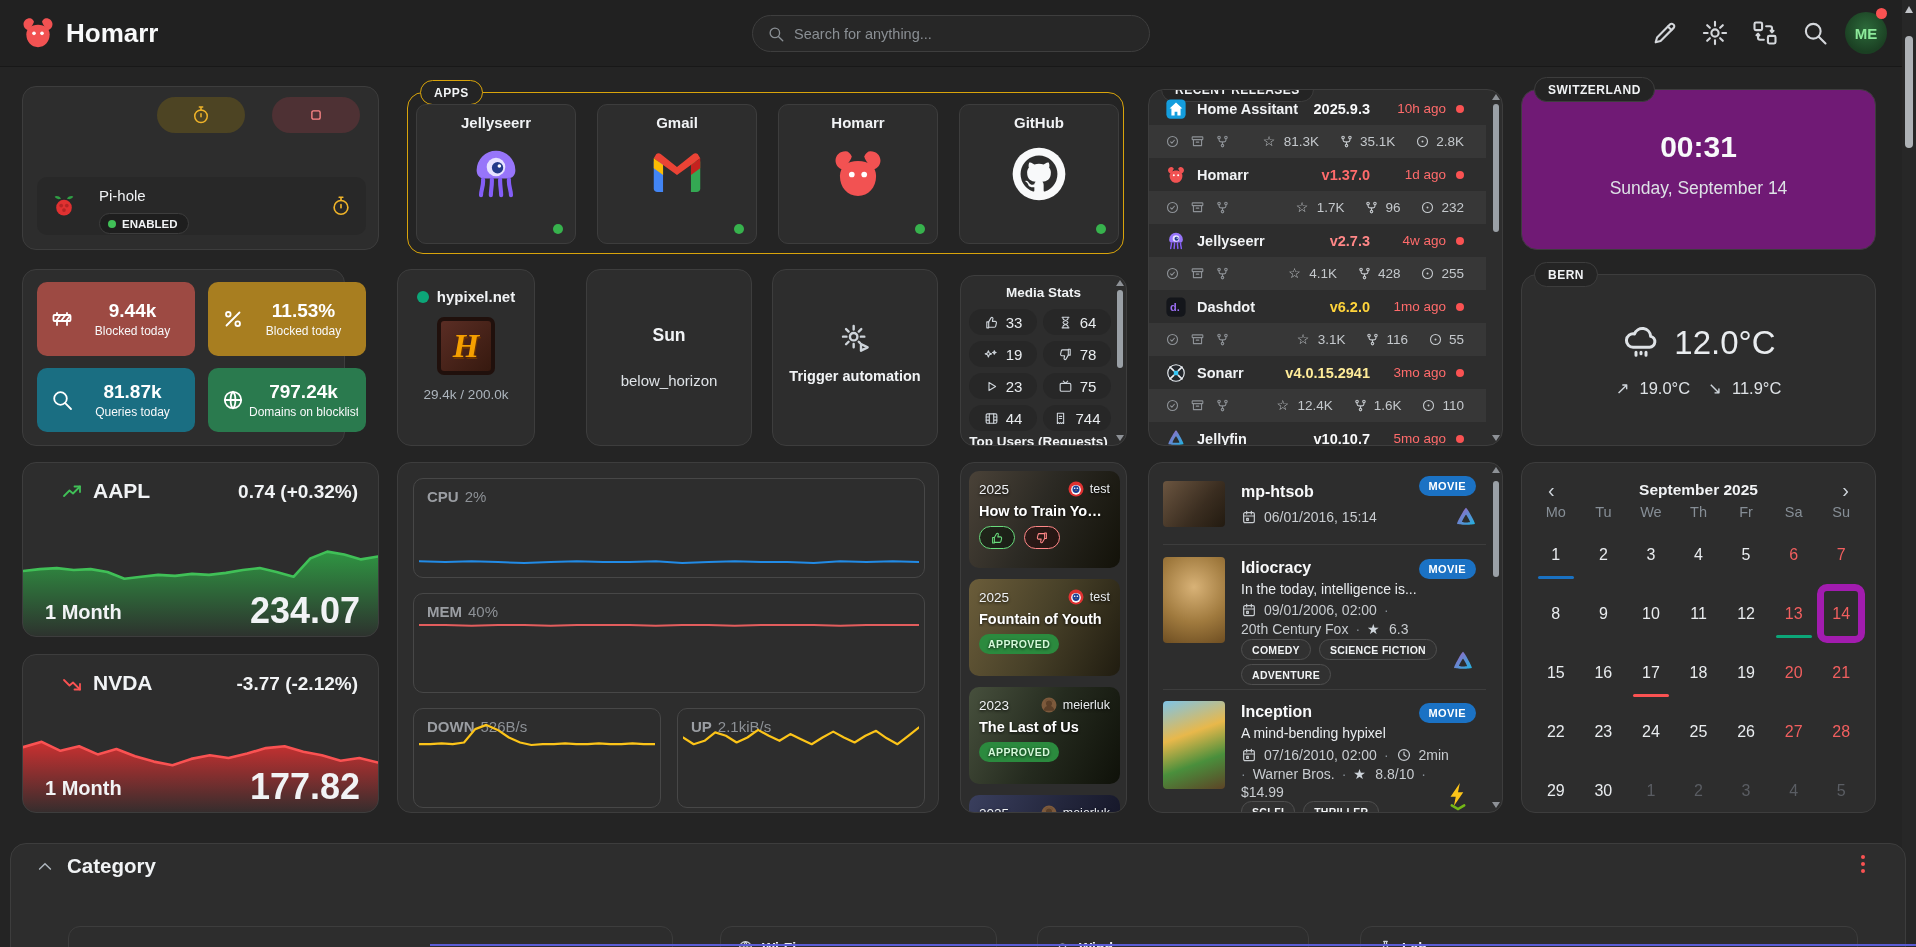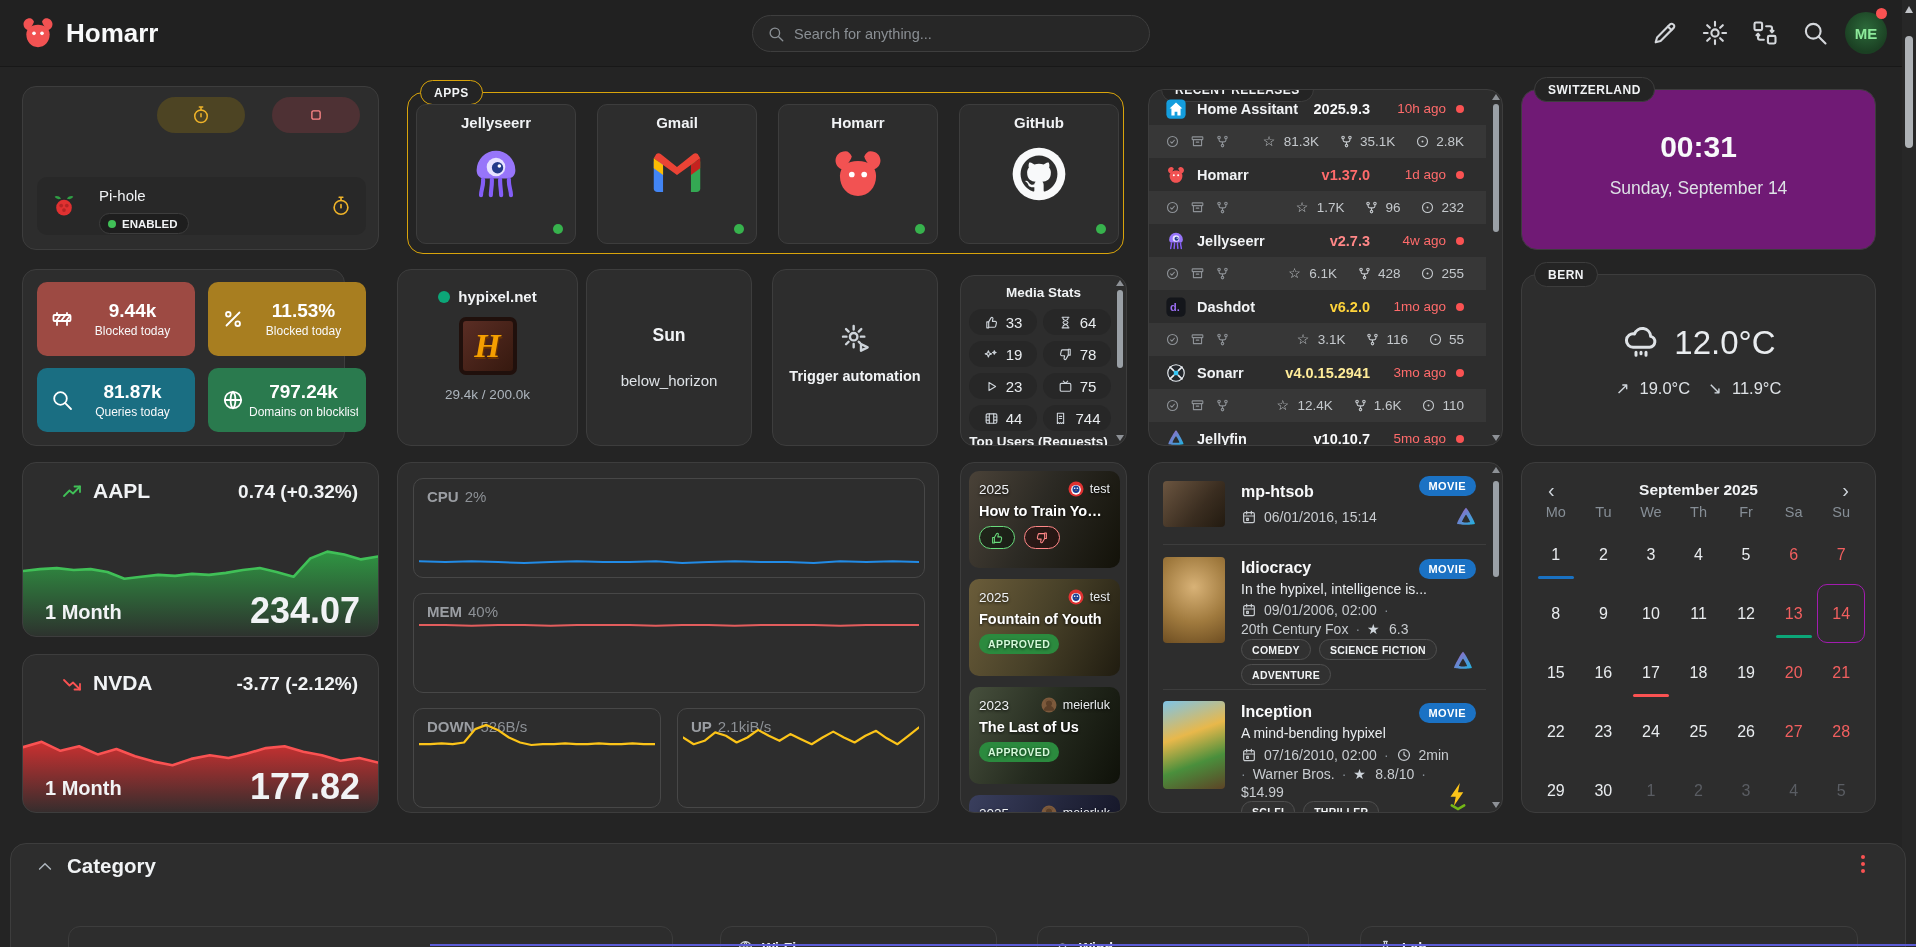--- a/index.html
+++ b/index.html
@@ -111,21 +111,21 @@
           display:flex; align-items:center; font-size:10.5px; font-weight:bold; color:#f1f3f5; letter-spacing:.3px; }
   .mdivider { position:absolute; left:14px; right:16px; height:1px; background:#3d3d3d; }
   .sep::before { content:"·"; color:#868e96; }
   
   #calgrid { position:absolute; left:10px; top:36px; width:333px; display:grid; grid-template-columns:repeat(7,1fr); }
   .cal-h { height:26px; display:flex; align-items:center; justify-content:center; color:#868e96; font-size:14.5px; }
   .cal-c { height:59px; position:relative; display:flex; align-items:center; justify-content:center;
            font-size:16px; color:#e9ecef; cursor:pointer; }
   .cal-c.we { color:#f25f5f; }
   .cal-c.out { color:#5a5d63; }
-  .cal-c.today { border:1px solid #a21caf; border-radius:10px; }
+  .cal-c.today { border:7px solid #a21caf; border-radius:10px; }
   .cal-c .u { position:absolute; bottom:5px; left:50%; transform:translateX(-50%); width:36px; height:3.5px; border-radius:2px; }
   .u-blue { background:#1971c2; } .u-teal { background:#0ca678; } .u-red { background:#fa5252; }
   
   .cattile { position:absolute; top:82px; height:120px; background:#2d2d2d; border:1px solid #3d3d3d; border-radius:12px;
              padding:12px 16px; cursor:pointer; }
   .cattile .cl { display:flex; align-items:center; gap:8px; font-size:14px; font-weight:bold; color:#e9ecef; }
   .dots3 { display:flex; flex-direction:column; gap:3px; cursor:pointer; }
   .dots3 span { width:4px; height:4px; border-radius:50%; background:#fa5252; }
   .ctr { text-align:center; }
 </style>
@@ -377,21 +377,21 @@
           <svg viewBox="0 0 24 24">
             <circle cx="12" cy="12" r="10.2" fill="#f8f9fa"></circle>
             <path fill="#2d2d2d" d="M12 4.8a7.2 7.2 0 0 0-2.3 14c.4.1.5-.2.5-.4v-1.3c-2 .4-2.4-1-2.4-1-.3-.8-.8-1-.8-1-.7-.5 0-.5 0-.5.7 0 1.1.8 1.1.8.7 1.1 1.7.8 2.1.6 0-.5.3-.8.5-1-1.6-.2-3.3-.8-3.3-3.6 0-.8.3-1.4.7-1.9-.1-.2-.3-.9.1-1.9 0 0 .6-.2 2 .7a6.9 6.9 0 0 1 3.6 0c1.4-.9 2-.7 2-.7.4 1 .2 1.7.1 1.9.4.5.7 1.1.7 1.9 0 2.8-1.7 3.4-3.3 3.6.3.2.5.7.5 1.4v2c0 .2.1.5.5.4a7.2 7.2 0 0 0-2.3-14z"></path>
           </svg>
         </span>
     <span class="adot"></span>
   </div>
     </div>
 </div>
 
-<div class="card" style="left:397px;top:269px;width:181px;height:177px;">
+<div class="card" style="left:397px;top:269px;width:138px;height:177px;">
   <div style="display:flex;align-items:center;justify-content:center;gap:8px;margin-top:18px;">
     <span style="width:12px;height:12px;border-radius:50%;background:#0ca678;"></span>
     <span style="font-size:15px;font-weight:bold;color:#f1f3f5;">hypixel.net</span>
   </div>
   <div style="margin-top:12px;">
       <div id="mcicon">
         <span>H</span>
       </div>
     </div>
   <div class="ctr" style="margin-top:12px;font-size:13.5px;color:#adb5bd;">29.4k / 200.0k</div>
@@ -654,21 +654,21 @@
           <svg class="ln" viewBox="0 0 24 24">
             <circle cx="6.5" cy="5.5" r="2"></circle>
             <circle cx="17.5" cy="5.5" r="2"></circle>
             <circle cx="12" cy="18.5" r="2"></circle>
             <path d="M6.5 7.5v2c0 1.7 1.3 3 3 3h5c1.7 0 3-1.3 3-3v-2M12 12.5v4"></path>
           </svg>
         </span>
     <span class="right">
       <span class="g">
             <span class="i" style="width:15px;height:15px;font-size:14px;line-height:15px;">☆</span>
-            <span>6.1K</span>
+            <span>4.1K</span>
           </span>
       <span class="g">
             <span class="i" style="width:15px;height:15px;">
               <svg class="ln" viewBox="0 0 24 24">
                 <circle cx="6.5" cy="5.5" r="2"></circle>
                 <circle cx="17.5" cy="5.5" r="2"></circle>
                 <circle cx="12" cy="18.5" r="2"></circle>
                 <path d="M6.5 7.5v2c0 1.7 1.3 3 3 3h5c1.7 0 3-1.3 3-3v-2M12 12.5v4"></path>
               </svg>
             </span>
@@ -1011,21 +1011,21 @@
         </defs>
         <path fill="url(#jfg)" d="M12 2.5c1 0 8.7 13.9 8.2 14.9-.6 1.2-15.8 1.2-16.4 0C3.3 16.4 11 2.5 12 2.5z"></path>
         <path fill="#2d2d2d" d="M12 9c.5 0 4 6.2 3.7 6.7-.3.6-7.1.6-7.4 0C8 15.2 11.5 9 12 9z"></path>
       </svg>
     </span>
   <div class="mdivider" style="top:81px;"></div>
 
   <div class="mthumb" style="top:94px;width:62px;height:86px;background:radial-gradient(circle at 50% 35%,#d8b277,#a07a3e 55%,#6e4e22);"></div>
   <div class="mtitle" style="top:96px;">Idiocracy</div>
   <div class="moviebadge" style="top:96px;">MOVIE</div>
-  <div class="mdesc" style="top:118px;">In the hypixel, intelligence is...</div>
+  <div class="mdesc" style="top:118px;">In the today, intelligence is...</div>
   <div class="mmeta" style="top:139px;">
     <span class="i" style="width:16px;height:16px;">
         <svg class="ln" viewBox="0 0 24 24">
           <rect x="4" y="5.5" width="16" height="15" rx="2"></rect>
           <path d="M4 10.5h16M8.5 3.5v4M15.5 3.5v4M8.5 14h2.5v3H8.5z"></path>
         </svg>
       </span>
     <span>09/01/2006, 02:00</span>
       <span class="sep"></span>
   </div>

